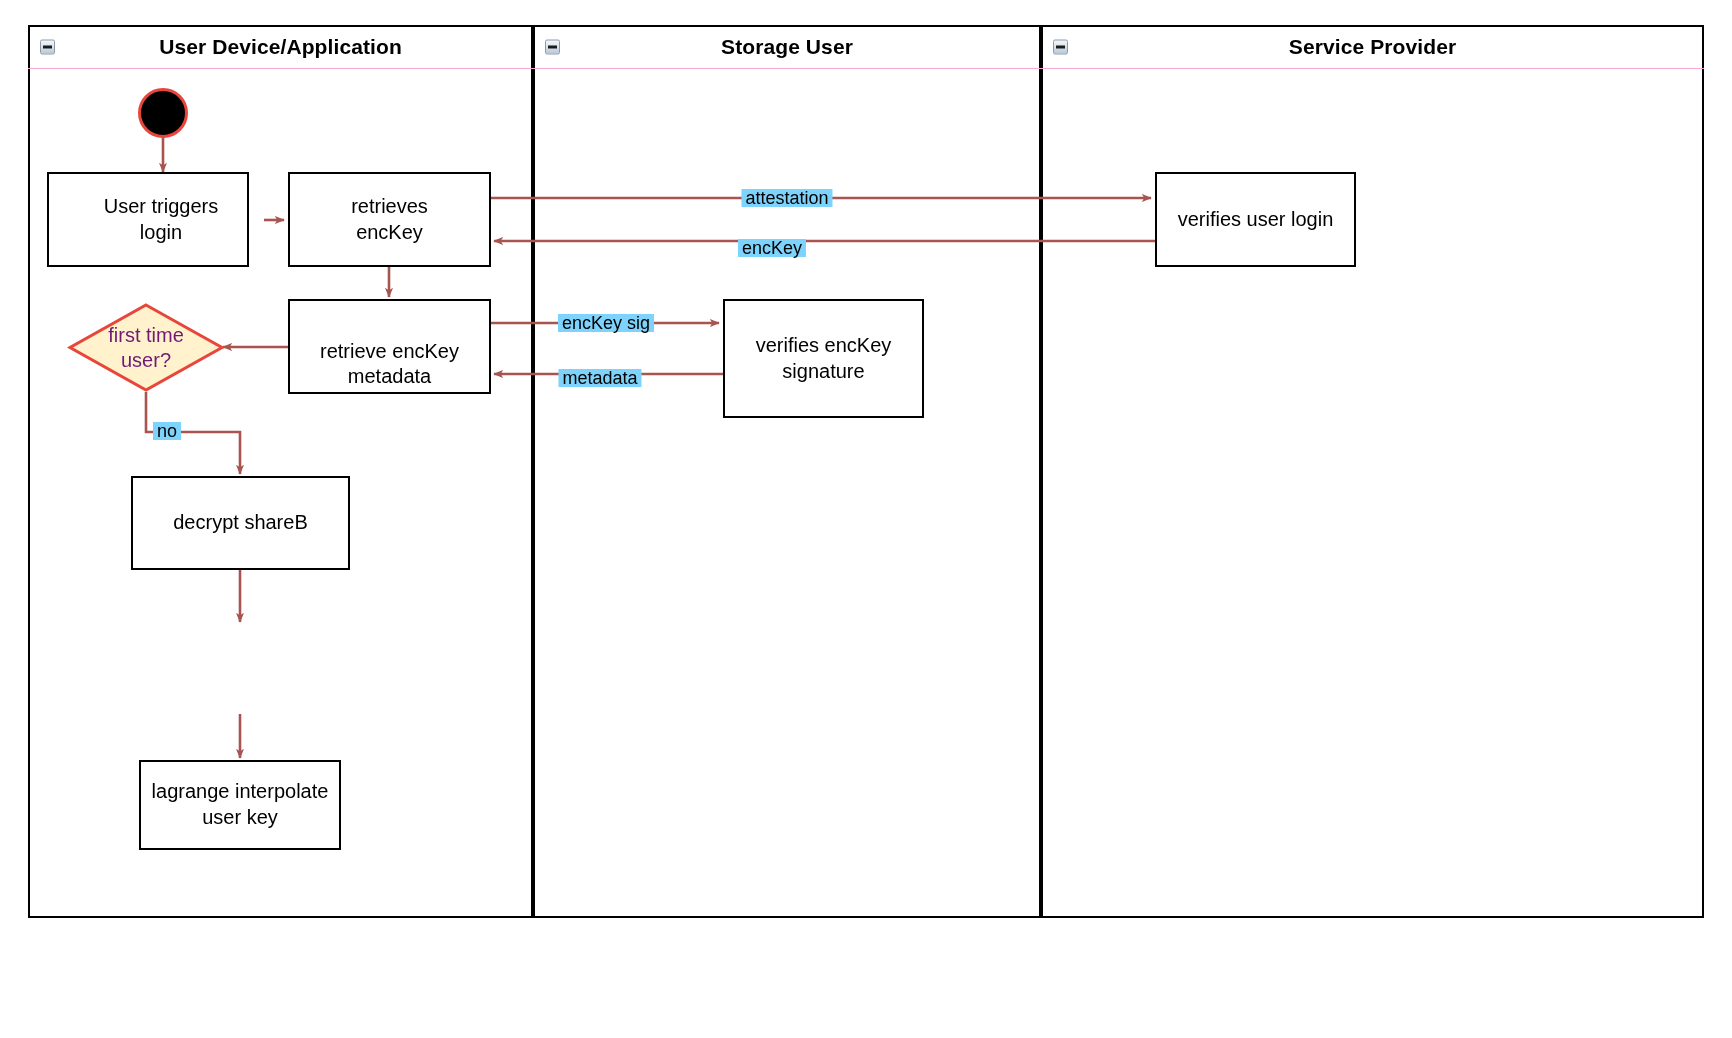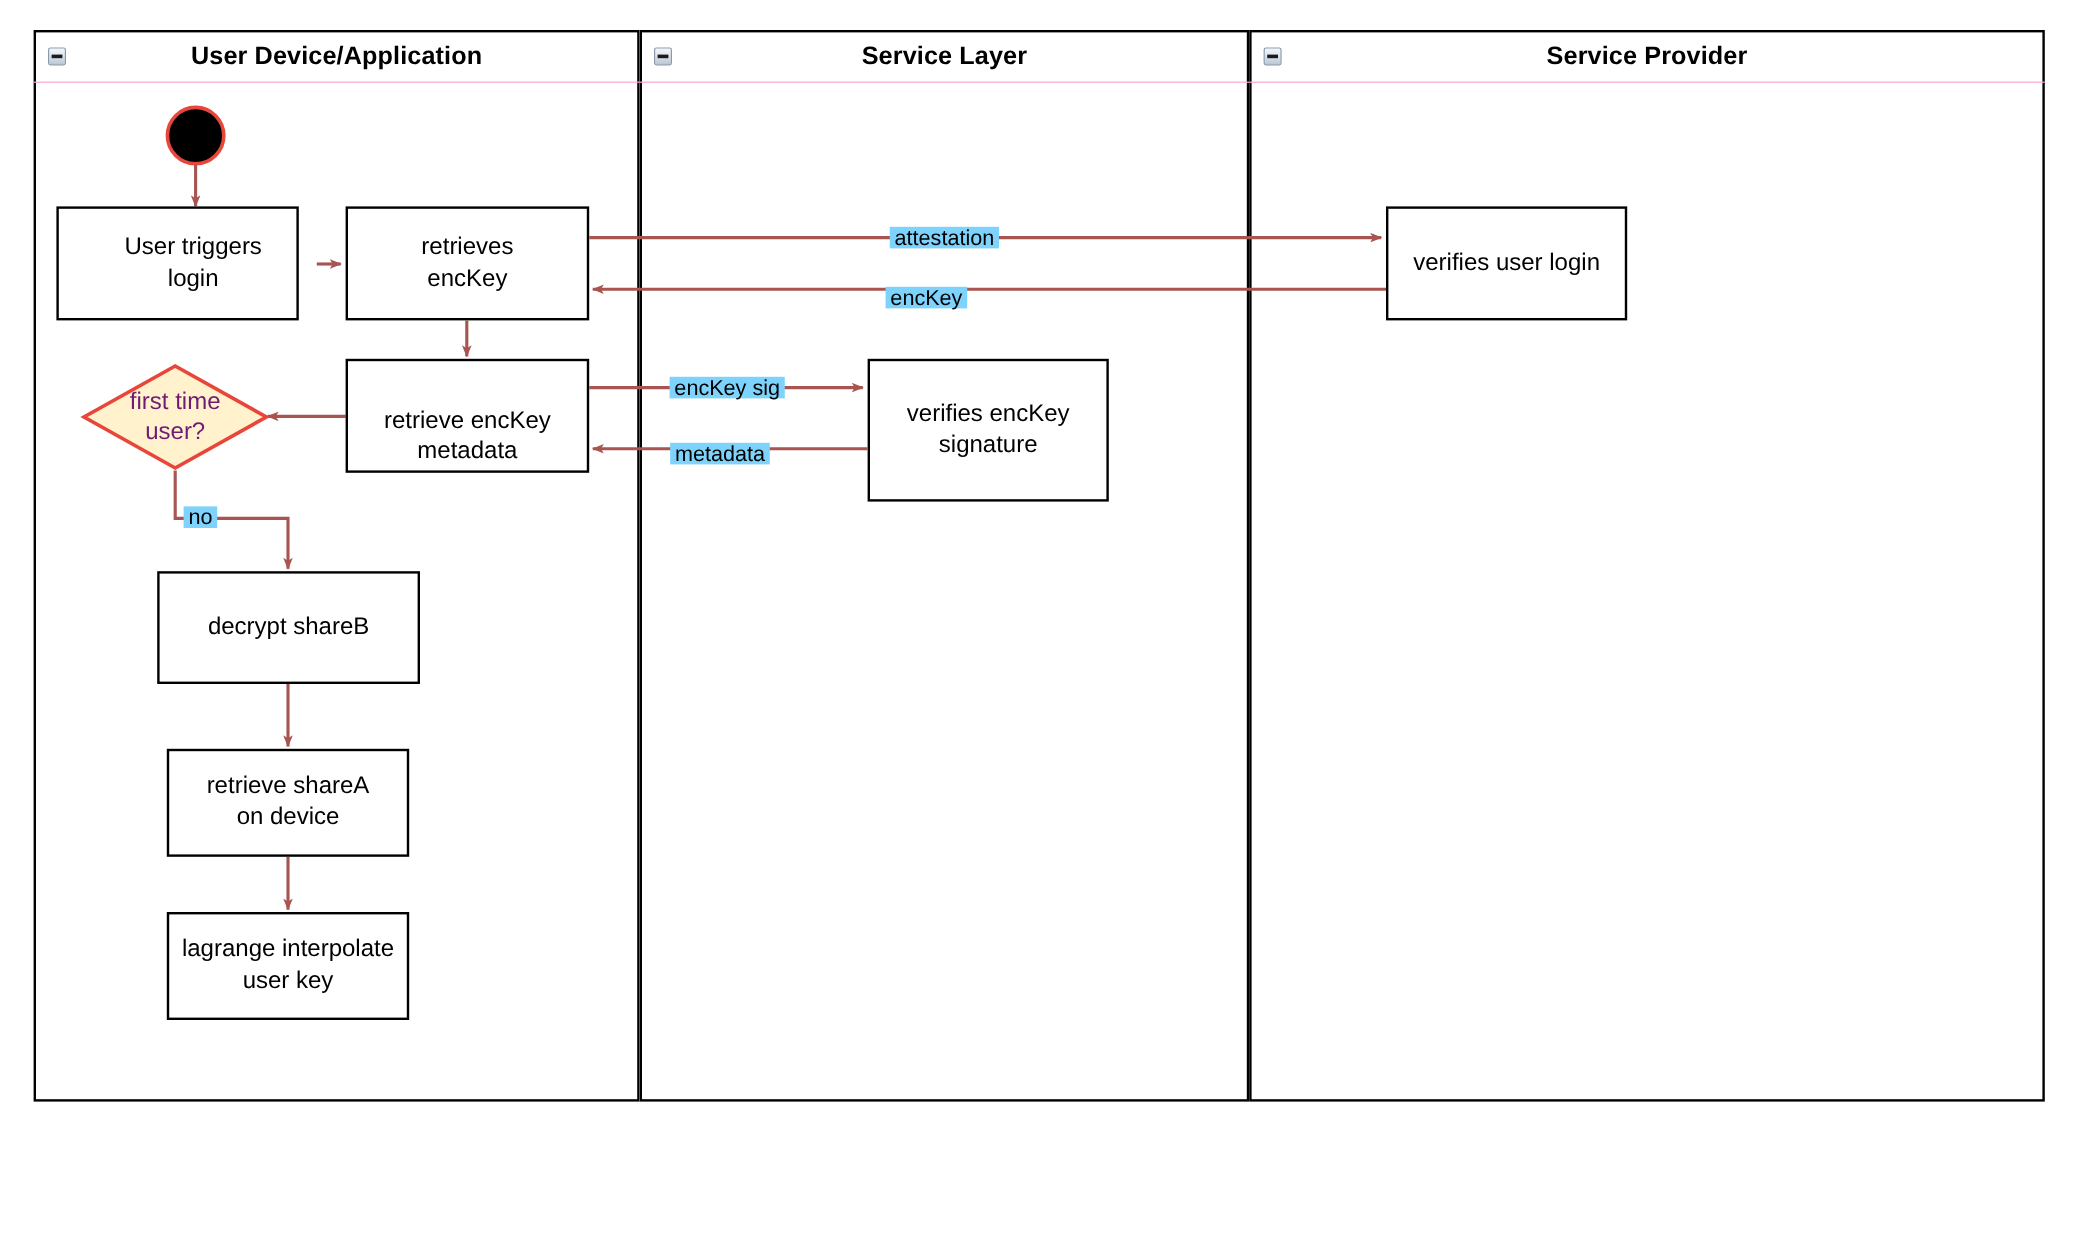--- a/index.html
+++ b/index.html
@@ -136,21 +136,21 @@
   <div class="lane-header" style="left:28px; top:25px; width:505px;">
     <span class="collapse-icon">
         <i></i>
       </span>
     <span class="lane-title">User Device/Application</span>
   </div>
   <div class="lane-header" style="left:533px; top:25px; width:508px;">
     <span class="collapse-icon">
         <i></i>
       </span>
-    <span class="lane-title">Service Layer</span>
+    <span class="lane-title">Storage User</span>
   </div>
   <div class="lane-header" style="left:1041px; top:25px; width:663px;">
     <span class="collapse-icon">
         <i></i>
       </span>
     <span class="lane-title">Service Provider</span>
   </div>
 
   <svg class="edge-layer" viewBox="0 0 1732 1038" width="1732" height="1038">
     <defs>
@@ -211,24 +211,20 @@
       <polygon points="78,2 154,44.5 78,87 2,44.5" fill="#fff2cc" stroke="#e8463a" stroke-width="3"></polygon>
     </svg>
     <div class="dlabel">first time
 user?</div>
   </div>
 
   <div class="node" style="left:131px; top:476px; width:219px; height:94px;">
     <span>decrypt shareB</span>
   </div>
 
-  <div class="node" style="left:139px; top:624px; width:202px; height:90px;">
-    <span>retrieve shareA
-on device</span>
-  </div>
 
   <div class="node" style="left:139px; top:760px; width:202px; height:90px;">
     <span>lagrange interpolate
 user key</span>
   </div>
 
   <div class="node" style="left:723px; top:299px; width:201px; height:119px;">
     <span>verifies encKey
 signature</span>
   </div>

